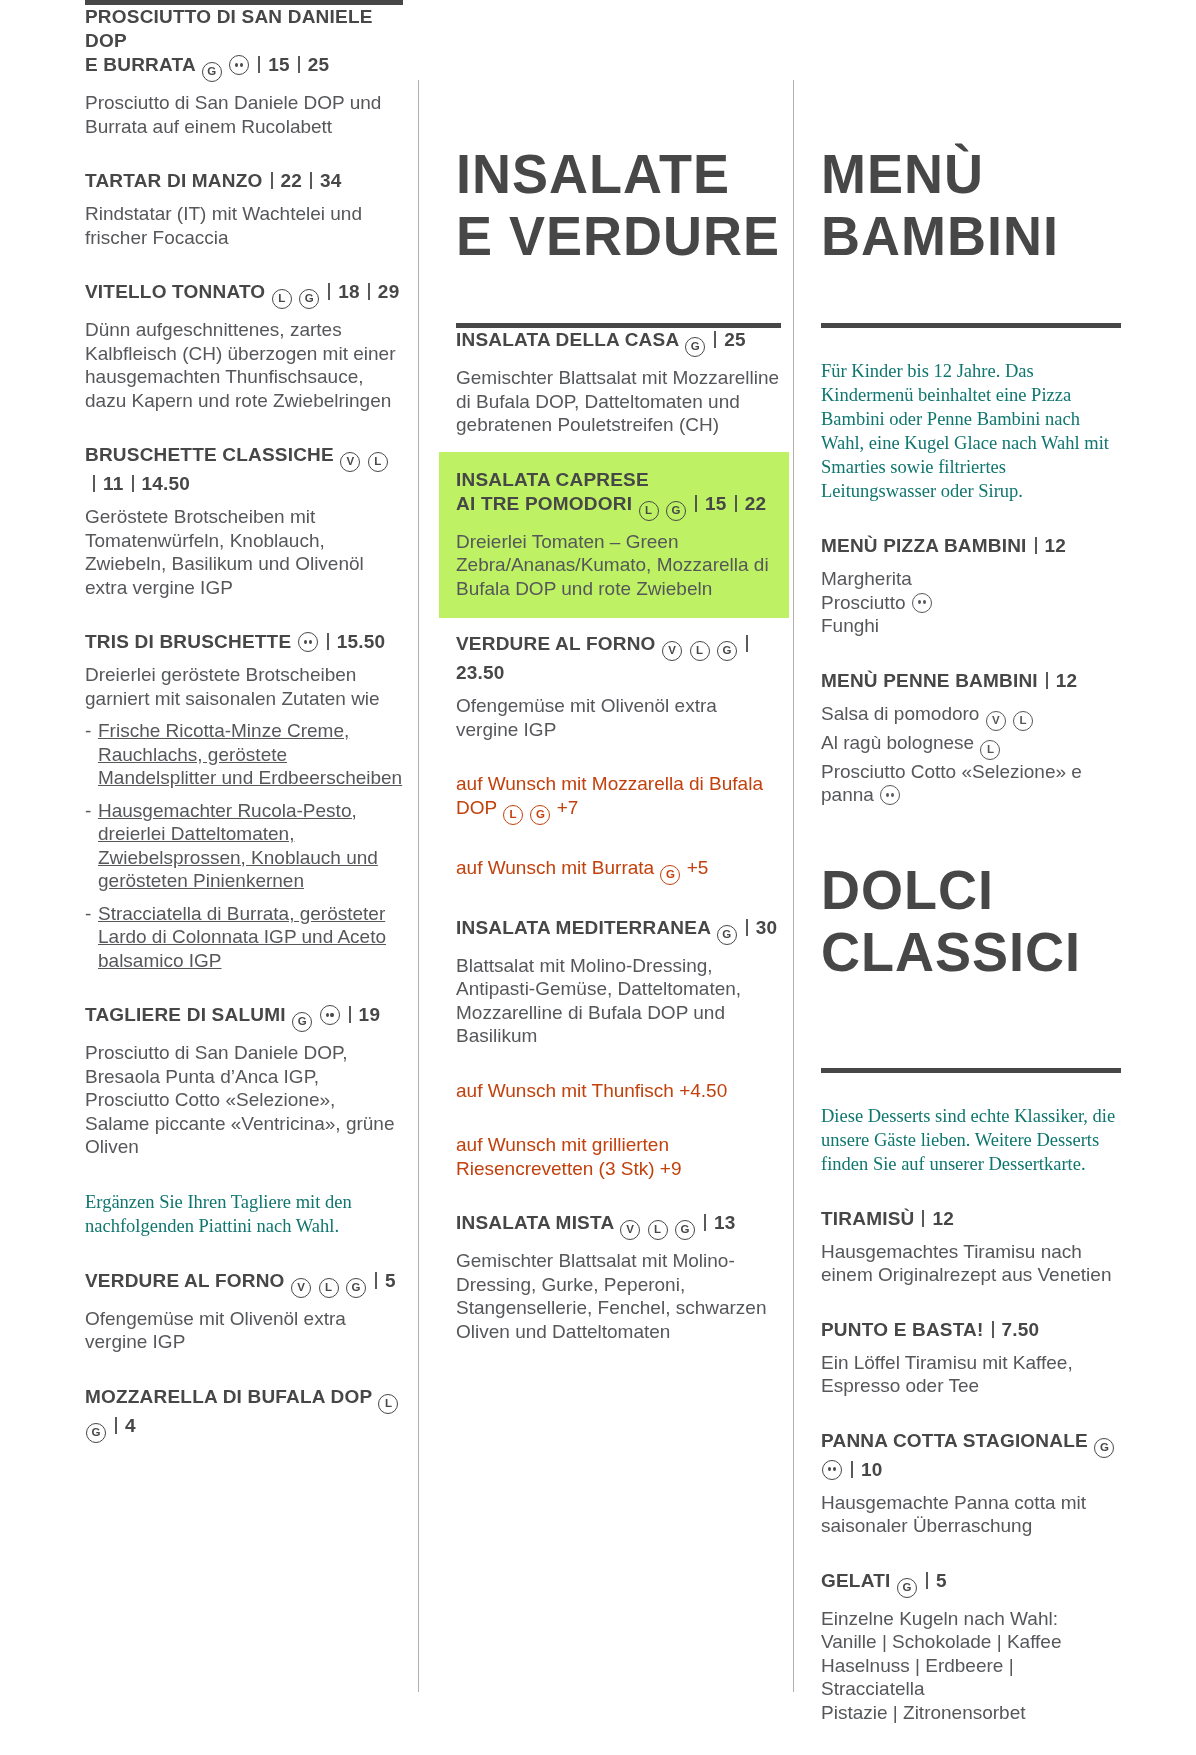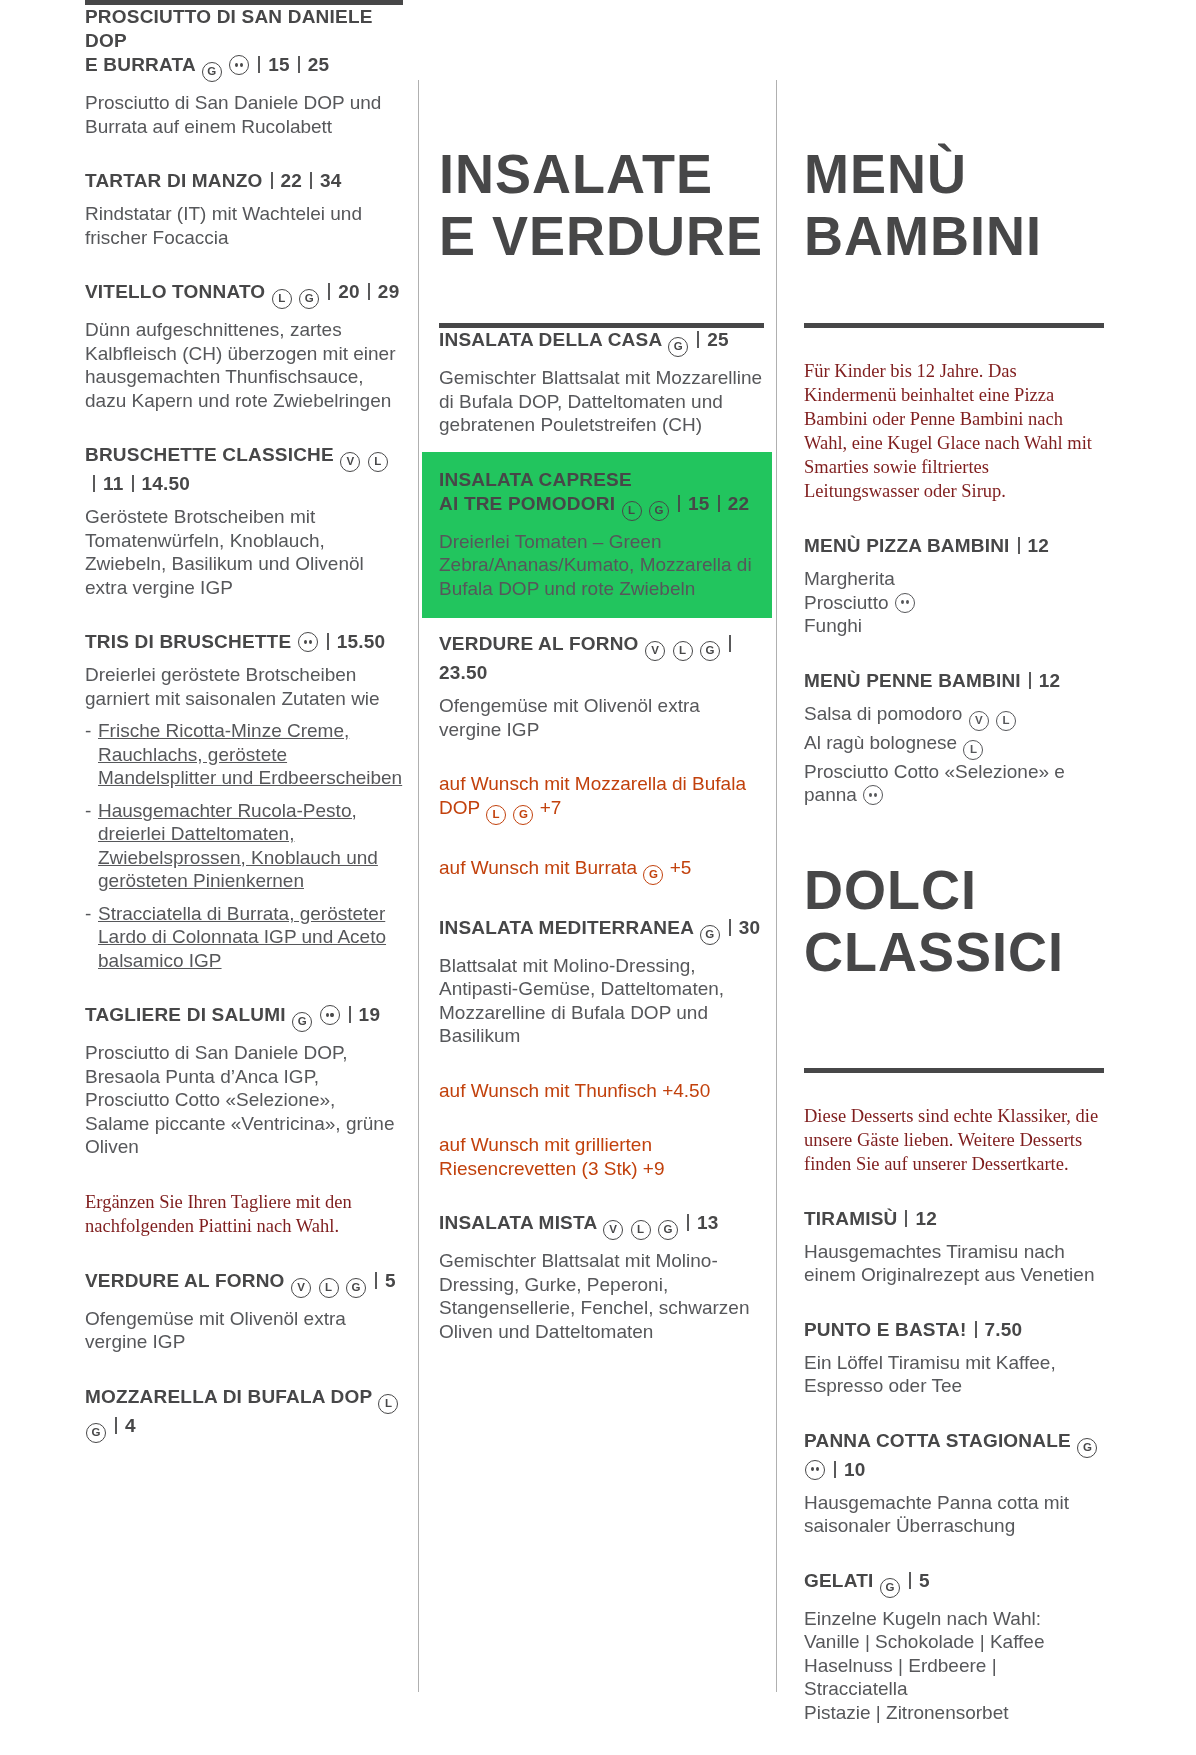--- a/index.html
+++ b/index.html
@@ -8,21 +8,21 @@
     width:1196px;
     height:1755px;
     background:#ffffff;
     font-family:"Liberation Sans",sans-serif;
     color:#474748;
     overflow:hidden;
   }
   .cols{display:flex;align-items:flex-start;padding-left:85px;}
   .col{flex:none;}
   .col-0{width:318px;}
-  .col-1{width:325px;margin-left:20px;}
+  .col-1{width:325px;margin-left:37px;}
   .col-2{width:300px;margin-left:27px;}
   .divider{flex:none;width:1px;height:1612px;margin-top:80px;background:#b0b0b0;}
   .d-0{margin-left:15px;}
   .d-1{margin-left:12px;}
 
   
   .header-block{
     height:323px;
     box-sizing:border-box;
     display:flex;flex-direction:column;justify-content:flex-end;
@@ -55,62 +55,62 @@
     font-size:19px;line-height:23.5px;color:#56575a;font-weight:400;
     margin:9px 0 0 0;
   }
   .desc + .desc{margin-top:0;}
   .desc-bullet{position:relative;padding-left:13px;margin-top:9px !important;text-decoration:underline;}
   .desc-bullet::before{content:"-";position:absolute;left:0;top:0;}
   .desc-bullet + .desc-bullet{margin-top:9px !important;}
 
   .note{font-size:19px;line-height:23.5px;margin:31px 0;}
   .note-sans{color:#c2410c;font-family:"Liberation Sans",sans-serif;}
-  .note-serif{color:#7f1d1d;font-family:"Liberation Serif","DejaVu Serif",serif;font-size:18.5px;line-height:24px;}
+  .note-serif{color:#0f766e;font-family:"Liberation Serif","DejaVu Serif",serif;font-size:18.5px;line-height:24px;}
 
   
   .dicon{
     display:inline-block;box-sizing:border-box;
     width:20px;height:20px;border:1.6px solid currentColor;border-radius:50%;
     font-size:11.5px;font-weight:600;line-height:17px;text-align:center;
     vertical-align:-4px;margin:0 1px;letter-spacing:0;
     font-family:"Liberation Sans",sans-serif;
   }
   .dicon-pig{position:relative;}
   .dicon-pig i{
     position:absolute;display:block;width:3.2px;height:4.2px;border-radius:50%;
     background:currentColor;top:6.5px;
   }
   .dicon-pig i:first-child{left:5px;}
   .dicon-pig i:last-child{right:5px;}
 
   
   .item.highlight{
-    background:#22c55e;
+    background:#bef264;
     margin:-16px -8px 14px -17px;
     padding:16px 8px 18px 17px;
   }
 </style>
 </head>
 <body>
 
 <div class="page">
   <div class="cols">
     <div class="col col-0">
         <div class="rule"></div>
         <div class="item">
           <div class="item-title"><span class="title-line">PROSCIUTTO DI SAN DANIELE DOP</span><br><span class="title-line">E BURRATA <span class="dicon">G</span> <span class="dicon dicon-pig"><i></i><i></i></span></span><span class="pbar"></span><span class="price">15</span><span class="pbar"></span><span class="price">25</span></div>
           <p class="desc desc-sans">Prosciutto di San Daniele DOP und Burrata auf einem Rucolabett</p>
         </div>
         <div class="item">
           <div class="item-title"><span class="title-line">TARTAR DI MANZO</span><span class="pbar"></span><span class="price">22</span><span class="pbar"></span><span class="price">34</span></div>
           <p class="desc desc-sans">Rindstatar (IT) mit Wachtelei und frischer Focaccia</p>
         </div>
         <div class="item">
-          <div class="item-title"><span class="title-line">VITELLO TONNATO <span class="dicon">L</span> <span class="dicon">G</span></span><span class="pbar"></span><span class="price">20</span><span class="pbar"></span><span class="price">29</span></div>
+          <div class="item-title"><span class="title-line">VITELLO TONNATO <span class="dicon">L</span> <span class="dicon">G</span></span><span class="pbar"></span><span class="price">18</span><span class="pbar"></span><span class="price">29</span></div>
           <p class="desc desc-sans">Dünn aufgeschnittenes, zartes Kalbfleisch (CH) überzogen mit einer hausgemachten Thunfischsauce, dazu Kapern und rote Zwiebelringen</p>
         </div>
         <div class="item">
           <div class="item-title"><span class="title-line">BRUSCHETTE CLASSICHE <span class="dicon">V</span> <span class="dicon">L</span></span><span class="pbar"></span><span class="price">11</span><span class="pbar"></span><span class="price">14.50</span></div>
           <p class="desc desc-sans">Geröstete Brotscheiben mit Tomatenwürfeln, Knoblauch, Zwiebeln, Basilikum und Olivenöl extra vergine IGP</p>
         </div>
         <div class="item">
           <div class="item-title"><span class="title-line">TRIS DI BRUSCHETTE <span class="dicon dicon-pig"><i></i><i></i></span></span><span class="pbar"></span><span class="price">15.50</span></div>
           <p class="desc desc-sans">Dreierlei geröstete Brotscheiben garniert mit saisonalen Zutaten wie</p>
           <p class="desc desc-bullet">Frische Ricotta-Minze Creme, Rauchlachs, geröstete Mandelsplitter und Erdbeerscheiben</p>

